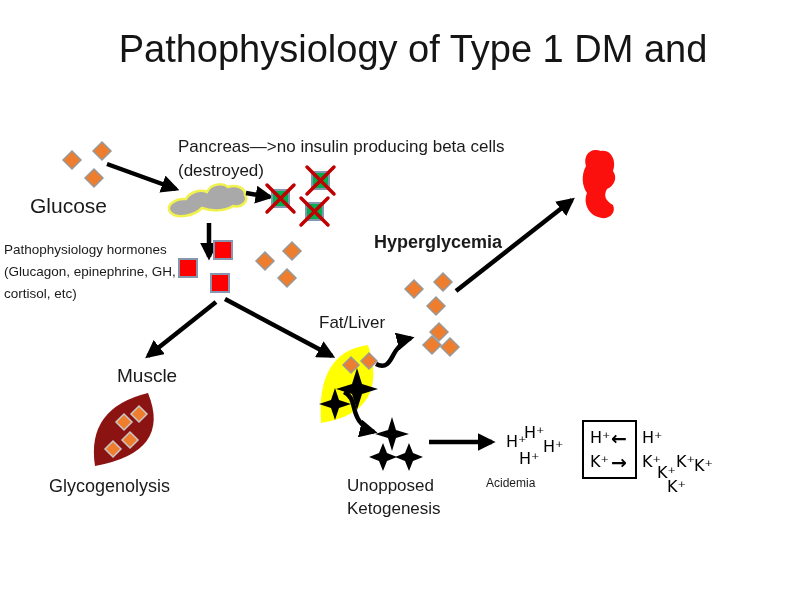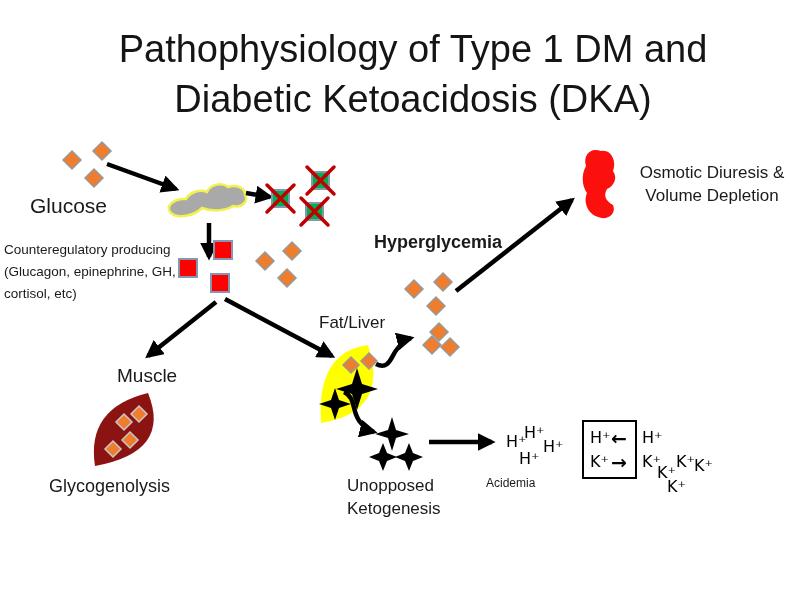--- a/index.html
+++ b/index.html
@@ -34,30 +34,30 @@
   svg.overlay{position:absolute;left:0;top:0;z-index:2;}
   .textlayer{position:absolute;left:0;top:0;width:800px;height:600px;z-index:1;}
 </style>
 </head>
 <body>
 
 <div class="slide">
 
   <div class="textlayer">
 
-    <h1 class="title"><span>Pathophysiology of Type 1 DM and</span><br><span>Diabetic Ketoacidosis (DKA)</span></h1>
+    <h1 class="title"><span>Pathophysiology of Type 1 DM and</span><br></h1>
 
     <div class="lbl" id="lbl-glucose">Glucose</div>
 
+    <div class="lbl" id="lbl-pancreas"><span>Pancreas—&gt;no insulin producing beta cells</span><br><span>(destroyed)</span></div>
 
-    <div class="lbl" id="lbl-counter"><span>Counteregulatory producing</span><br><span>(Glucagon, epinephrine, GH,</span><br><span>cortisol, etc)</span></div>
+    <div class="lbl" id="lbl-counter"><span>Pathophysiology hormones</span><br><span>(Glucagon, epinephrine, GH,</span><br><span>cortisol, etc)</span></div>
 
     <div class="lbl" id="lbl-hyperglycemia">Hyperglycemia</div>
 
-    <div class="lbl" id="lbl-osmotic"><span>Osmotic Diuresis &amp;</span><br><span>Volume Depletion</span></div>
 
     <div class="lbl" id="lbl-fatliver">Fat/Liver</div>
 
     <div class="lbl" id="lbl-muscle">Muscle</div>
 
     <div class="lbl" id="lbl-unopposed"><span>Unopposed</span><br><span>Ketogenesis</span></div>
 
     <div class="lbl" id="lbl-glyco">Glycogenolysis</div>
 
     <div class="lbl" id="lbl-acidemia">Acidemia</div>

